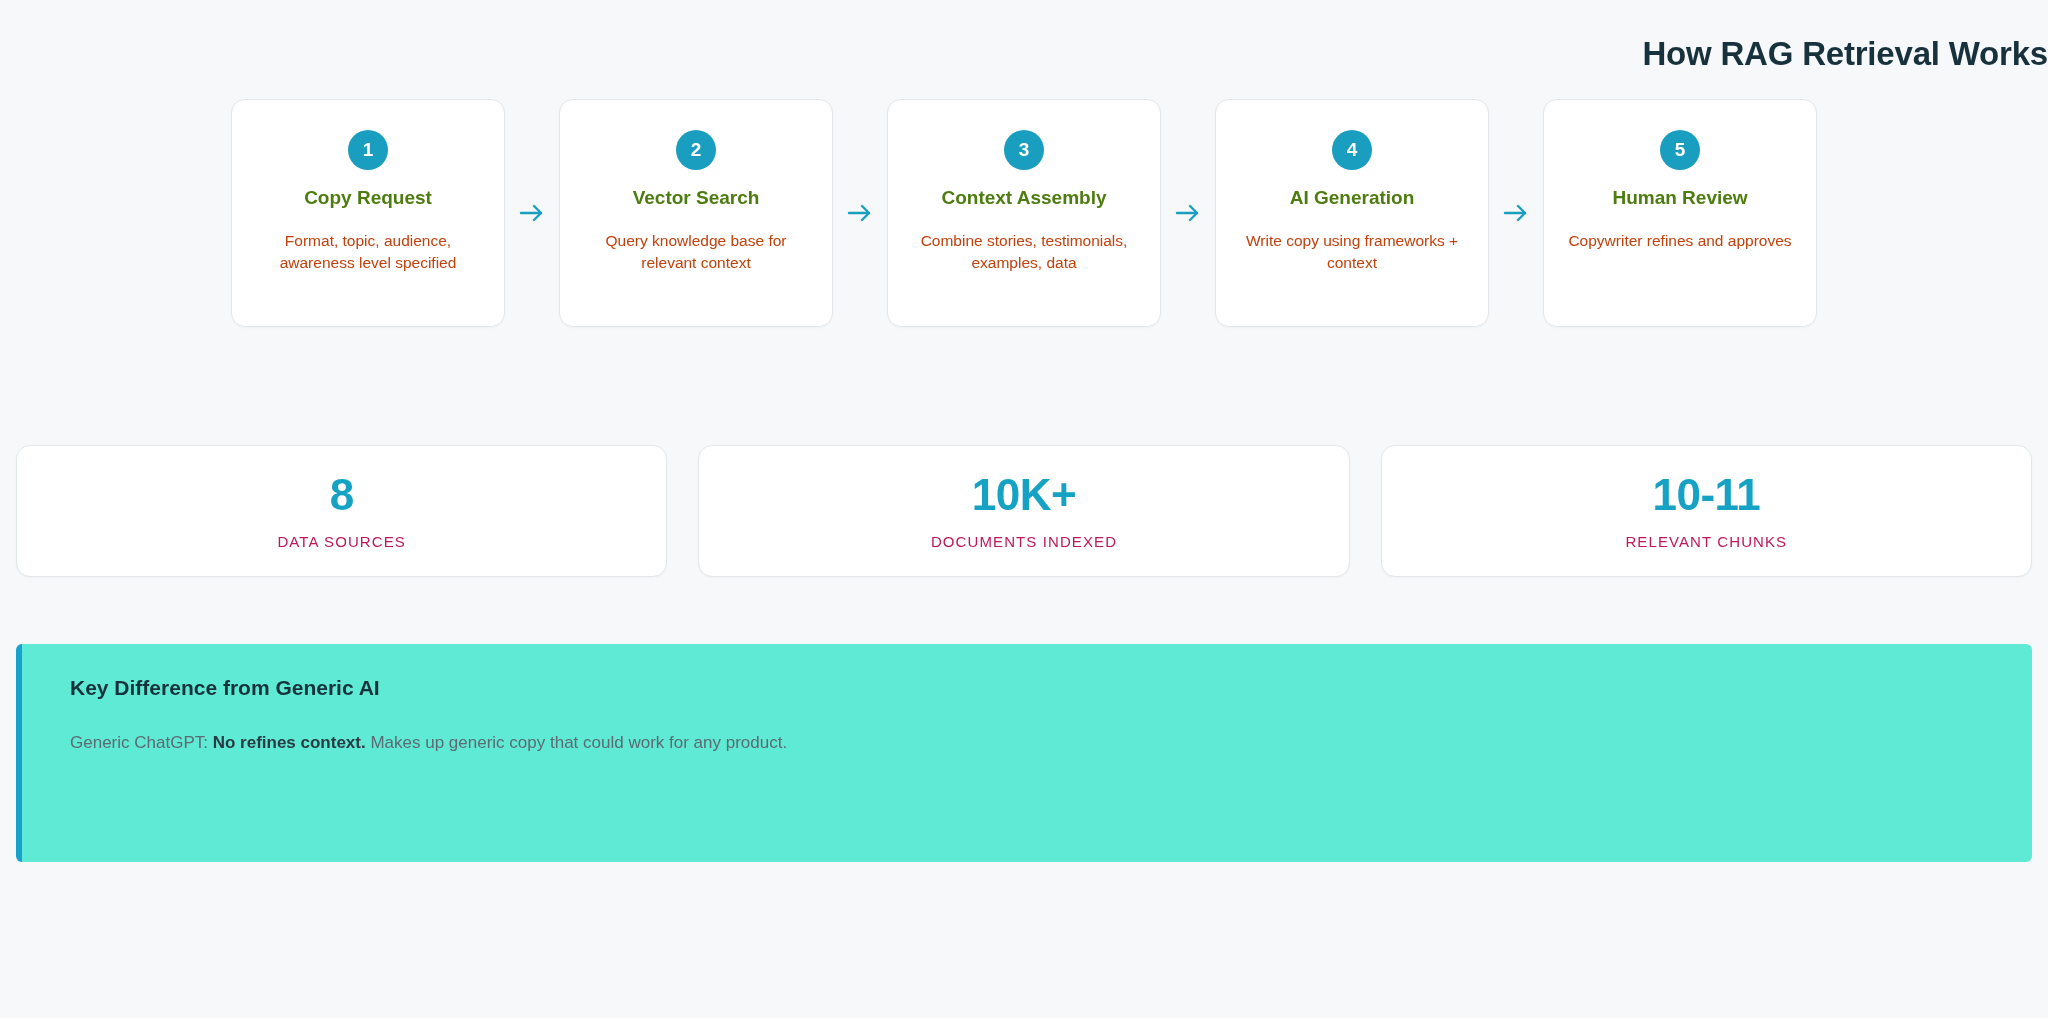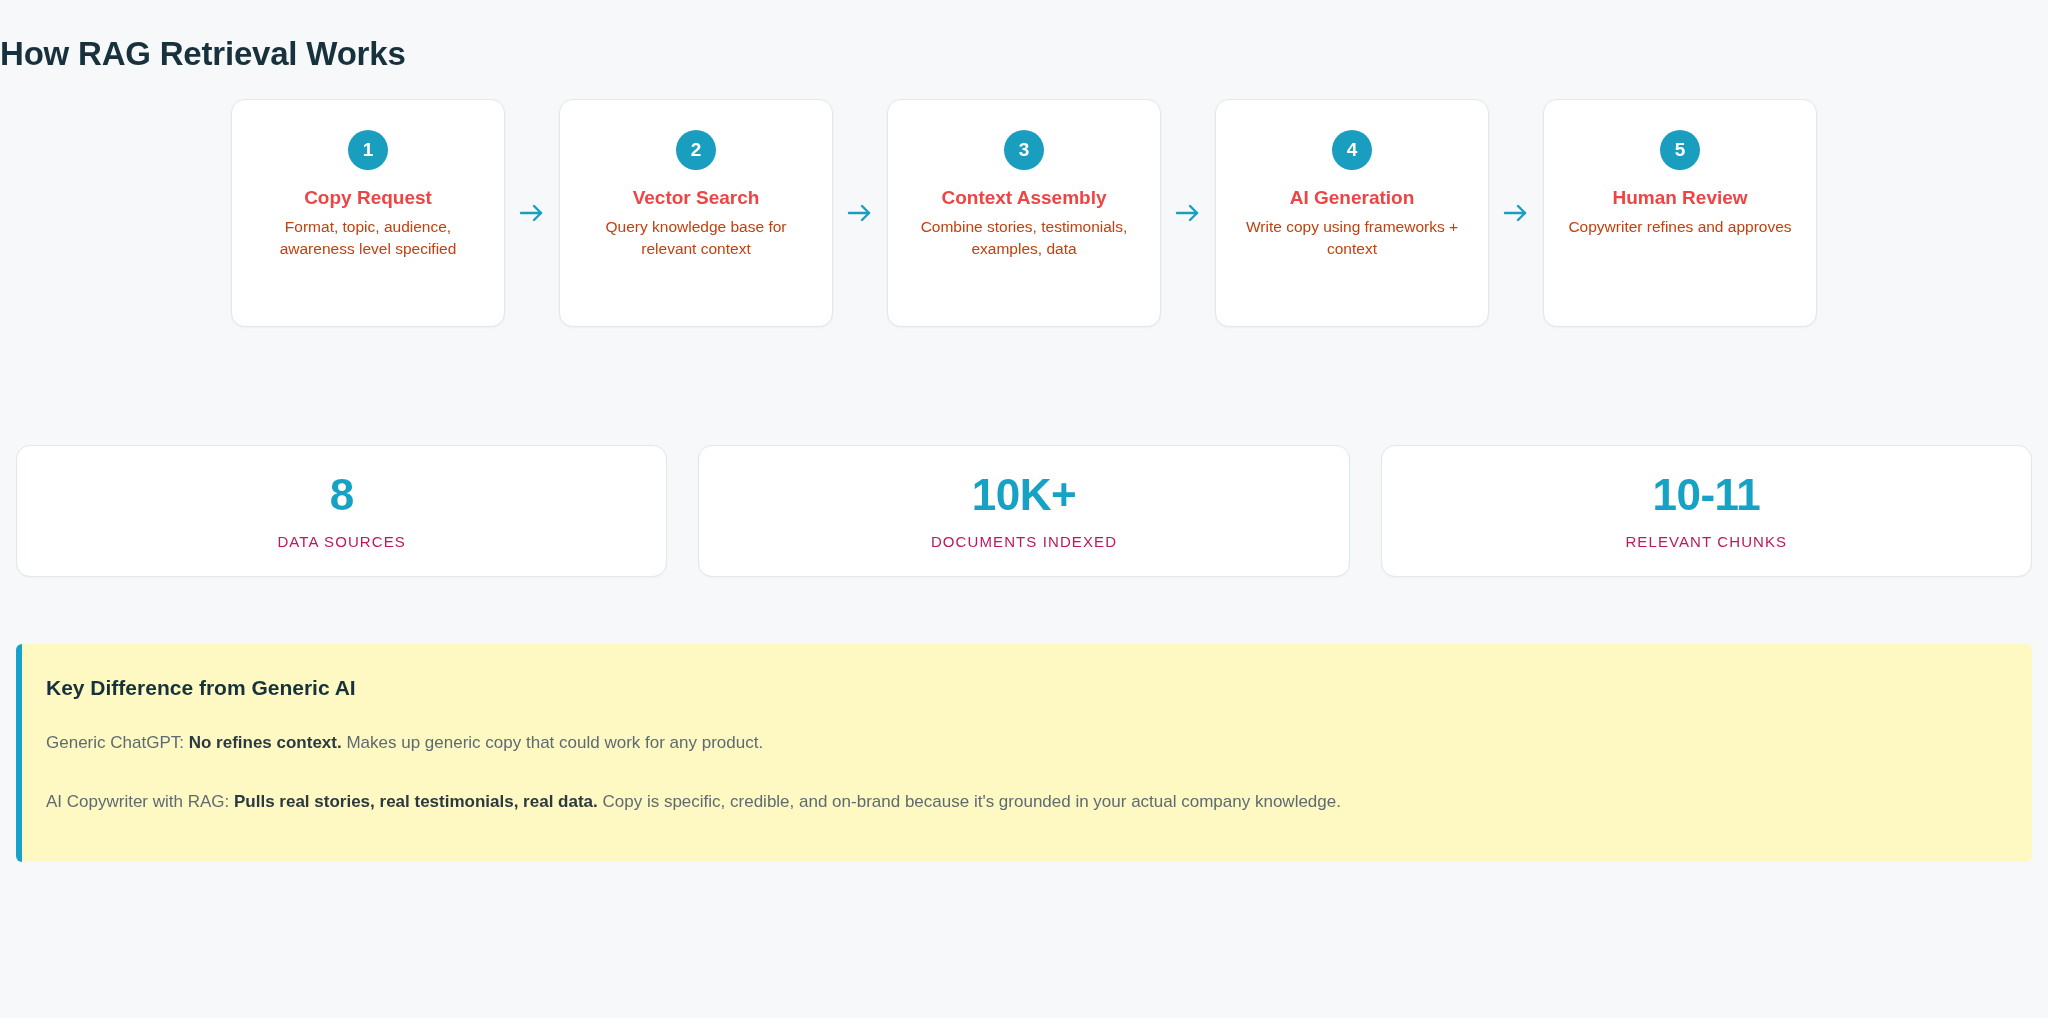--- a/index.html
+++ b/index.html
@@ -15,21 +15,21 @@
 
   .page {
     width: 2048px;
     height: 1018px;
     background: #f6f8f9;
     position: relative;
   }
 
   
   .title {
-    text-align: left;
+    text-align: right;
     font-size: 33px;
     font-weight: bold;
     color: #17323c;
     letter-spacing: -0.2px;
     padding-top: 35px;
   }
 
   
   .flow-row {
     display: flex;
@@ -64,22 +64,22 @@
     display: flex;
     align-items: center;
     justify-content: center;
     margin-bottom: 17px;
     flex: none;
   }
 
   .step-title {
     font-size: 19px;
     font-weight: bold;
-    color: #ef4444;
-    margin-bottom: 6px;
+    color: #4d7c0f;
+    margin-bottom: 20px;
     line-height: 1.2;
   }
 
   .step-desc {
     font-size: 15.5px;
     color: #c2410c;
     line-height: 1.45;
     max-width: 225px;
   }
 
@@ -129,24 +129,24 @@
   .stat-label {
     font-size: 15px;
     color: #be185d;
     letter-spacing: 1.1px;
     text-transform: uppercase;
   }
 
   
   .callout {
     margin: 67px 16px 0 16px;
-    background: #fef9c3;
+    background: #5eead4;
     border-left: 6px solid #17a2cc;
     border-radius: 6px;
-    padding: 32px 36px 38px 24px;
+    padding: 32px 36px 38px 48px;
     min-height: 218px;
   }
 
   .callout-title {
     font-size: 21px;
     font-weight: bold;
     color: #17323c;
     margin-bottom: 30px;
   }
 
@@ -246,16 +246,15 @@
       <div class="stat-label">RELEVANT CHUNKS</div>
     </div>
 
   </div>
 
   <div class="callout">
     <div class="callout-title">Key Difference from Generic AI</div>
 
     <p class="callout-line"><span>Generic ChatGPT: </span><b>No refines context.</b><span> Makes up generic copy that could work for any product.</span></p>
 
-    <p class="callout-line"><span>AI Copywriter with RAG: </span><b>Pulls real stories, real testimonials, real data.</b><span> Copy is specific, credible, and on-brand because it's grounded in your actual company knowledge.</span></p>
   </div>
 
 </div>
 
 </body></html>

